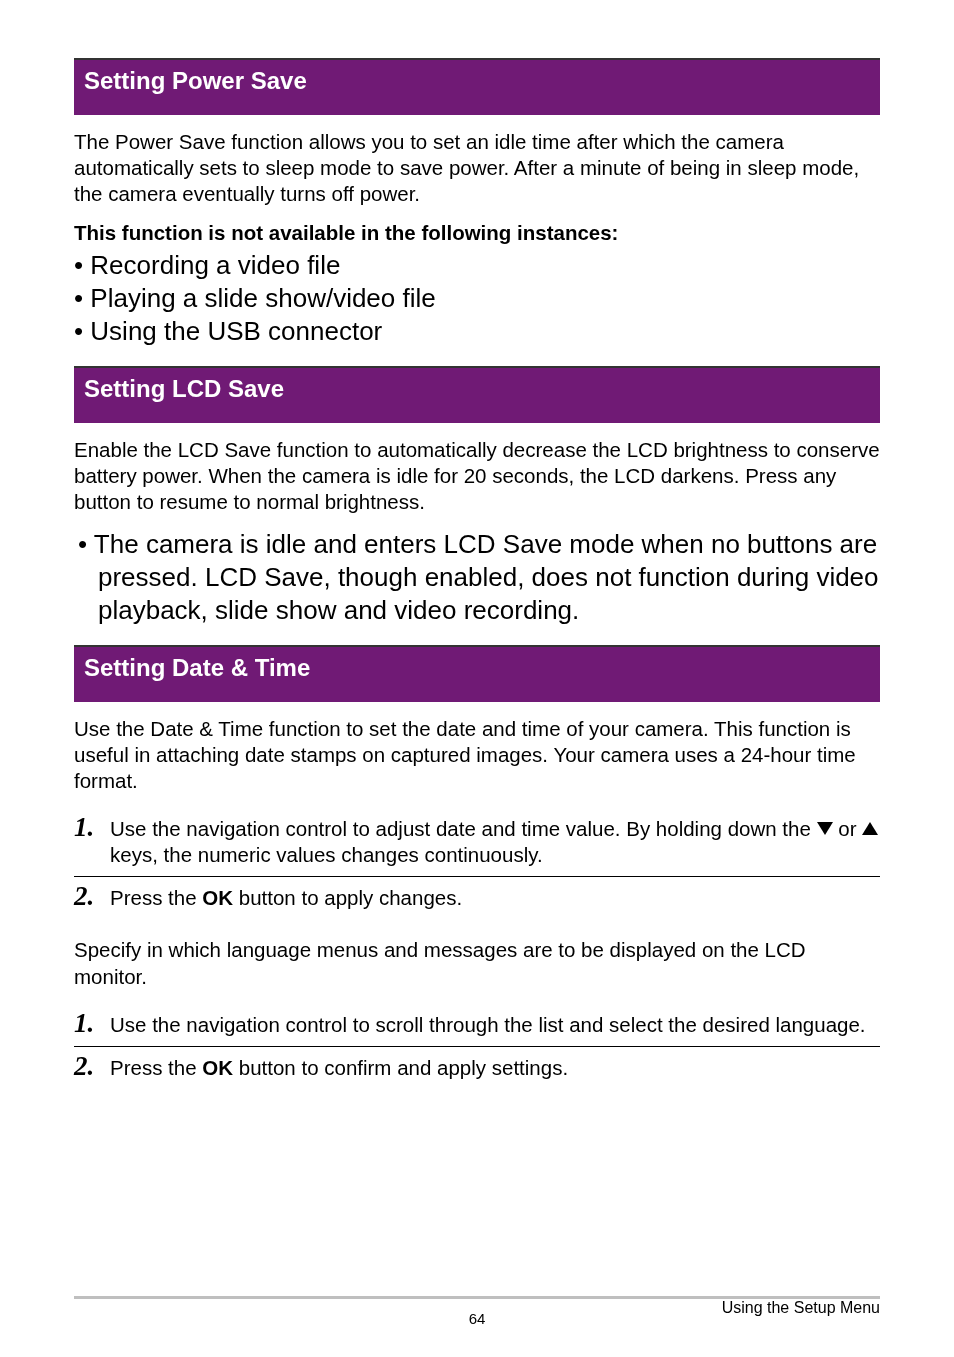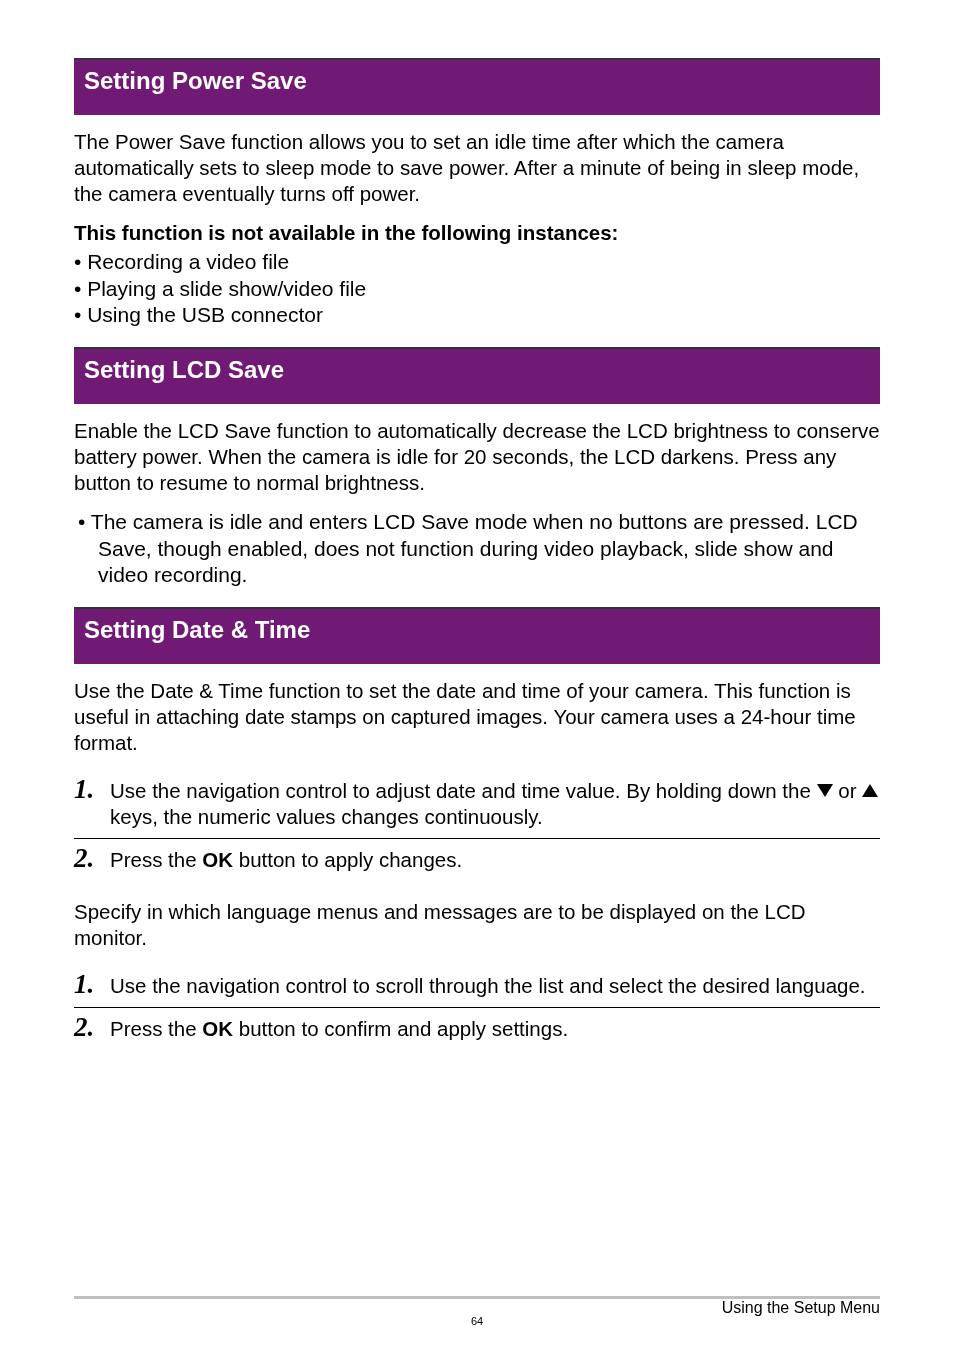--- a/index.html
+++ b/index.html
@@ -31,21 +31,21 @@
       font-size: 20.5px;
       font-weight: bold;
       margin-bottom: 4px;
     }
     ul.bullets {
       list-style: none;
       padding: 0;
       margin: 0 0 18px 0;
     }
     ul.bullets li {
-      font-size: 21px;
+      font-size: 26px;
       line-height: 1.27;
       padding-left: 20px;
       text-indent: -20px;
     }
     ul.bullets li::before {
       content: "• ";
     }
     ul.bullets.indented li {
       padding-left: 24px;
       text-indent: -20px;
@@ -95,21 +95,21 @@
       position: absolute;
       left: 74px; right: 74px;
       bottom: 58px;
       border-top: 3px solid #bfbfbf;
     }
     .page-number {
       position: absolute;
       bottom: 30px;
       left: 0; right: 0;
       text-align: center;
-      font-size: 11px;
+      font-size: 15px;
     }
     .footer-label {
       position: absolute;
       bottom: 40px;
       right: 74px;
       font-size: 16px;
     }
   </style>
 </head>
 <body>

